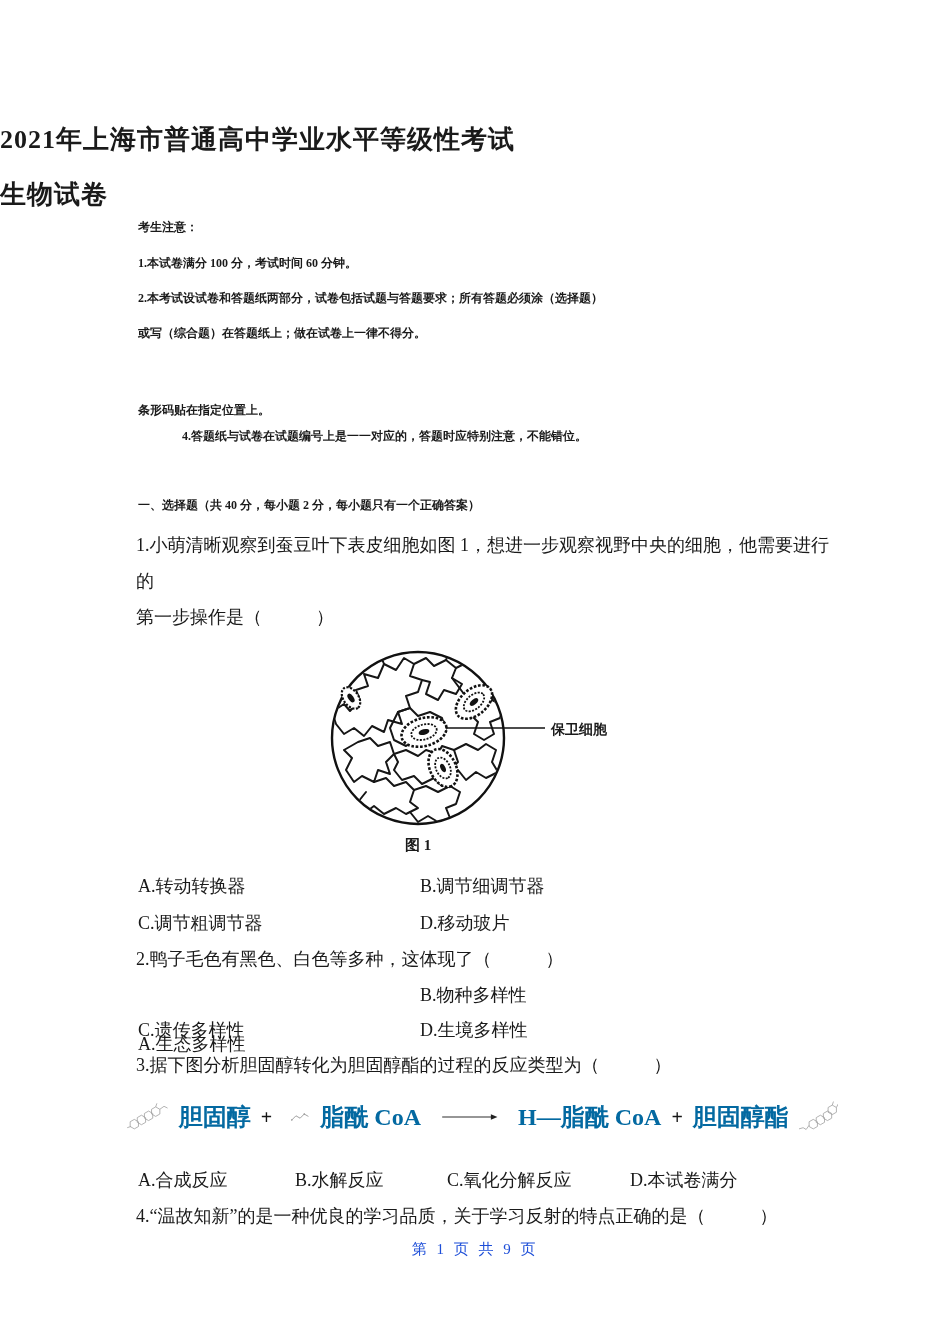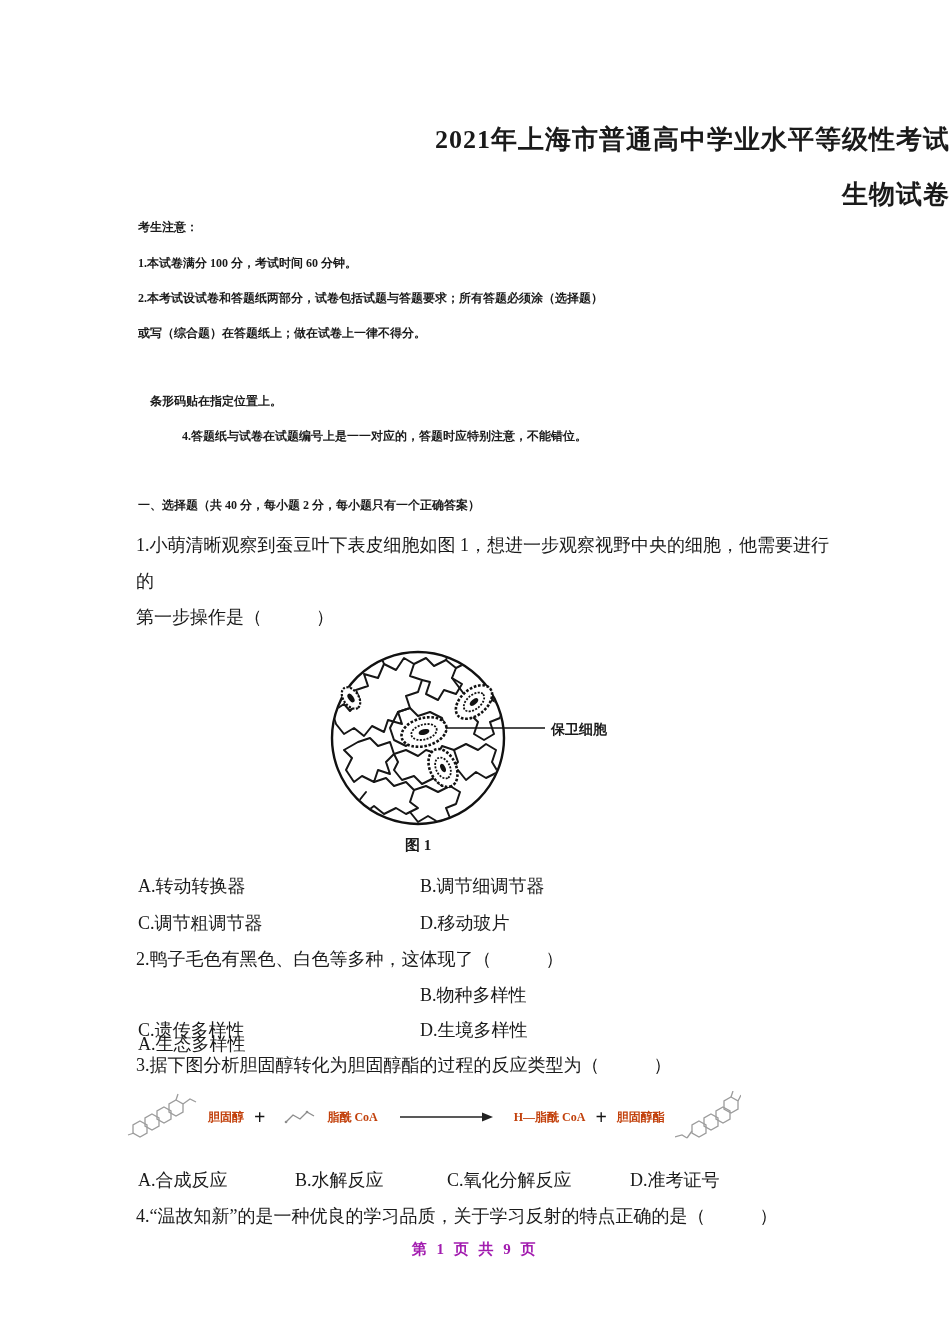--- a/index.html
+++ b/index.html
@@ -6,46 +6,46 @@
   .page{
     position:relative;
     width:950px;height:1344px;
     margin:0 auto;
     background:#ffffff;
     font-family:"Liberation Serif","DejaVu Serif",serif;
     color:#1a1a1a;
     overflow:hidden;
   }
   .abs{position:absolute;white-space:pre;}
-  .title{left:0;width:950px;text-align:right;font-size:26px;font-weight:700;letter-spacing:1px;}
+  .title{left:0;width:950px;text-align:left;font-size:26px;font-weight:700;letter-spacing:1px;}
   .bold-line{left:138px;font-size:12px;font-weight:700;}
   .line{left:136px;font-size:18px;font-weight:400;}
   .opt{font-size:18px;font-weight:400;}
-  .footer{left:0;width:950px;text-align:center;font-size:15px;letter-spacing:3px;color:#a21caf;font-weight:bold;}
+  .footer{left:0;width:950px;text-align:center;font-size:15px;letter-spacing:3px;color:#1d4ed8;}
   .eq-row{
     left:126px;top:1086px;width:712px;height:62px;
     display:flex;align-items:center;gap:10px;white-space:pre;
   }
-  .eq-text{font-size:12px;font-weight:700;color:#c2410c;}
+  .eq-text{font-size:24px;font-weight:700;color:#0369a1;}
   .eq-plus{font-size:20px;font-weight:700;color:#151515;}
   svg text{font-family:"Liberation Serif","DejaVu Serif",serif;}
 </style>
 </head>
 <body>
 
 <div class="page">
 
   <div class="abs title" style="top:122px;">2021年上海市普通高中学业水平等级性考试</div>
   <div class="abs title" style="top:177px;">生物试卷</div>
 
   <div class="abs bold-line" style="top:219px;">考生注意：</div>
   <div class="abs bold-line" style="top:255px;">1.本试卷满分 100 分，考试时间 60 分钟。</div>
   <div class="abs bold-line" style="top:290px;">2.本考试设试卷和答题纸两部分，试卷包括试题与答题要求；所有答题必须涂（选择题）</div>
   <div class="abs bold-line" style="top:325px;">或写（综合题）在答题纸上；做在试卷上一律不得分。</div>
-  <div class="abs bold-line" style="top:393px;margin-left:12px;">条形码贴在指定位置上。</div>
+  <div class="abs bold-line" style="top:402px;">条形码贴在指定位置上。</div>
   <div class="abs bold-line" style="top:428px;margin-left:44px;">4.答题纸与试卷在试题编号上是一一对应的，答题时应特别注意，不能错位。</div>
 
   <div class="abs bold-line" style="top:497px;">一、选择题（共 40 分，每小题 2 分，每小题只有一个正确答案）</div>
 
   <div class="abs line" style="top:533px;">1.小萌清晰观察到蚕豆叶下表皮细胞如图 1，想进一步观察视野中央的细胞，他需要进行</div>
   <div class="abs line" style="top:569px;">的</div>
   <div class="abs line" style="top:605px;">第一步操作是（　　　）</div>
 
   <svg class="abs" style="left:330px;top:650px;" width="315" height="205" viewBox="0 0 315 205">
     <defs>
@@ -146,19 +146,19 @@
         <polygon points="48,16 55,20 55,28 48,32 41,28 41,20"></polygon>
         <polygon points="56,6 63,10 63,18 56,22 49,18 49,10"></polygon>
         <path d="M63,10 L66,4 M56,6 L58,0"></path>
       </g>
     </svg>
   </div>
 
   <span class="abs opt" style="left:138px;top:1168px;">A.合成反应</span>
   <span class="abs opt" style="left:295px;top:1168px;">B.水解反应</span>
   <span class="abs opt" style="left:447px;top:1168px;">C.氧化分解反应</span>
-  <span class="abs opt" style="left:630px;top:1168px;">D.准考证号</span>
+  <span class="abs opt" style="left:630px;top:1168px;">D.本试卷满分</span>
 
   <div class="abs line" style="top:1204px;">4.“温故知新”的是一种优良的学习品质，关于学习反射的特点正确的是（　　　）</div>
 
   <div class="abs footer" style="top:1240px;">第 1 页 共 9 页</div>
 
 </div>
 
 </body></html>

